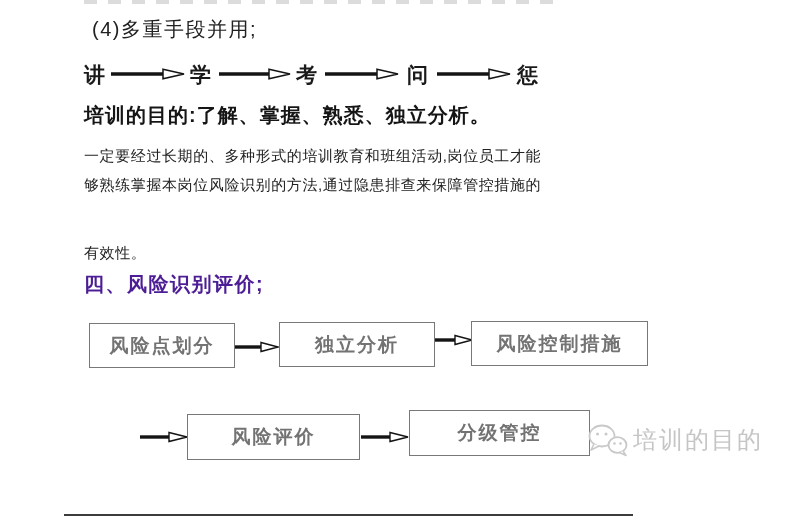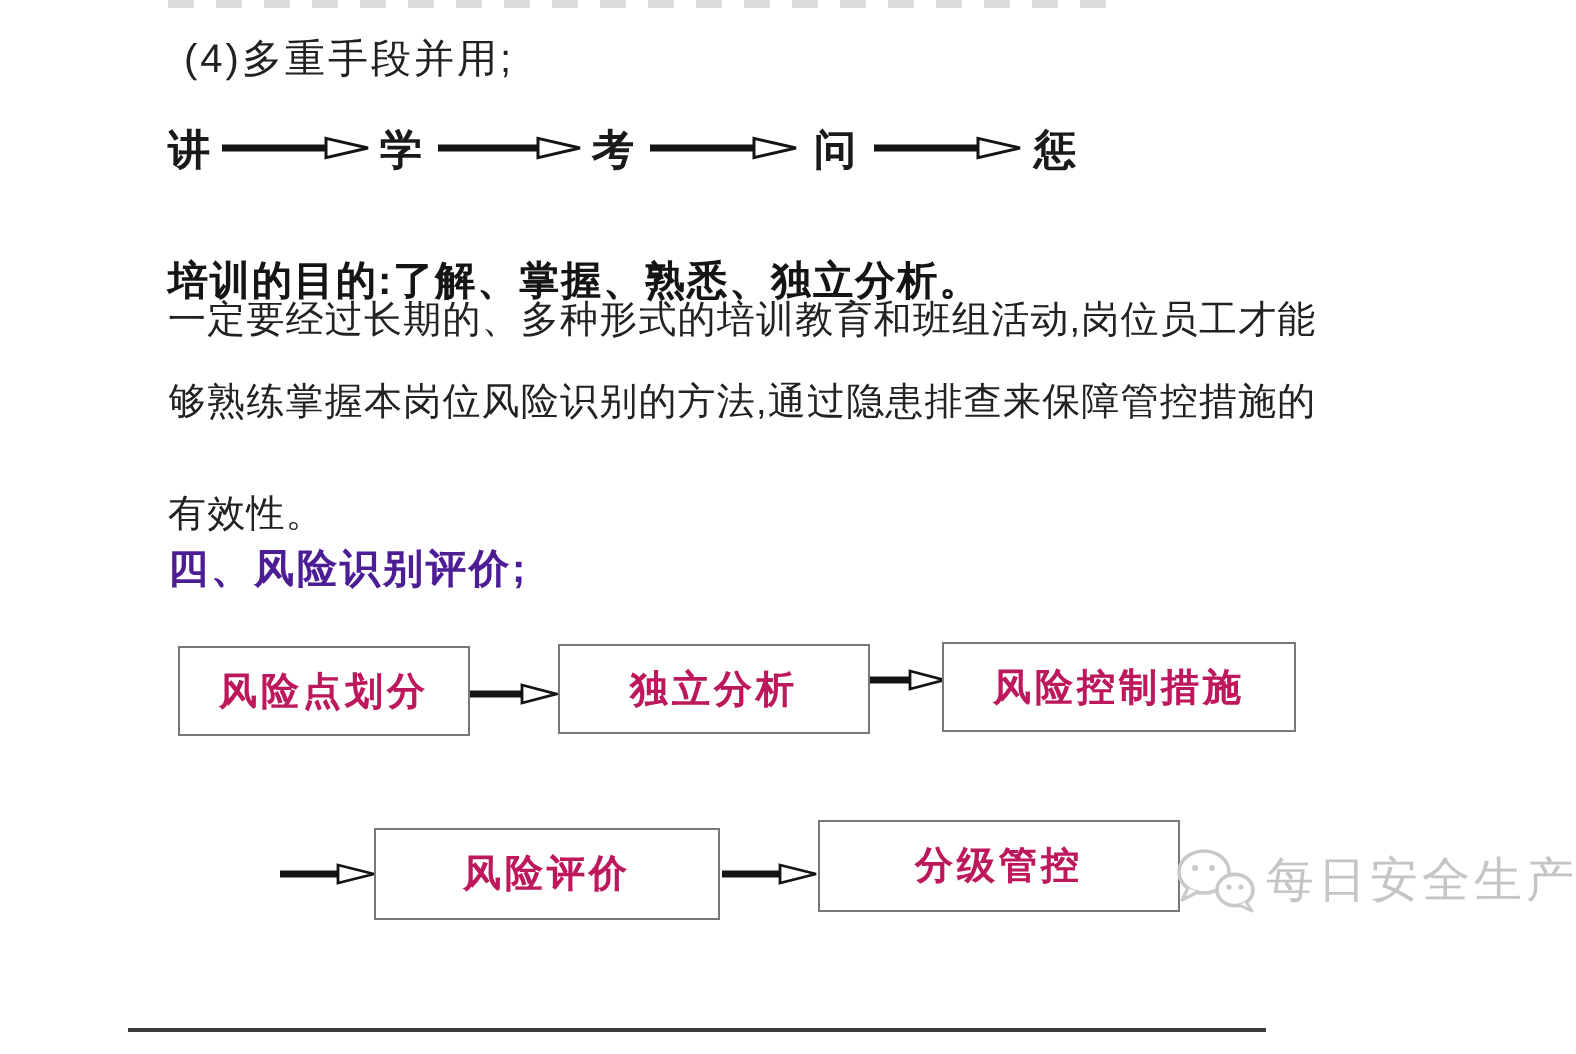--- a/index.html
+++ b/index.html
@@ -10,31 +10,31 @@
     overflow:hidden;
     font-family:"Liberation Sans", sans-serif;
     color:#1c1c1c;
   }
   .artifact-top{
     position:absolute;left:84px;top:0;width:478px;height:4px;
     background:repeating-linear-gradient(90deg,#dcdcdc 0 13px,transparent 13px 24px);
   }
   .txt{position:absolute;white-space:nowrap;}
   .item-line{left:92px;top:16px;font-size:20px;letter-spacing:1.5px;color:#212121;}
-  .purpose-line{left:84px;top:102px;font-size:20px;font-weight:bold;letter-spacing:1px;color:#151515;margin-top:25px;}
-  .para-line{left:84px;font-size:19px;letter-spacing:0.6px;color:#222222;}
+  .purpose-line{left:84px;top:102px;font-size:20px;font-weight:bold;letter-spacing:1px;color:#151515;}
+  .para-line{left:84px;font-size:15px;letter-spacing:0.6px;color:#222222;}
   .section-heading{left:84px;top:271px;font-size:20px;font-weight:bold;letter-spacing:1.5px;color:#4c1d95;}
   .flow-char{position:absolute;top:61px;font-size:21px;font-weight:600;color:#1a1a1a;}
   .flow-arrow{position:absolute;top:67px;}
   .fc-box{
     position:absolute;
     border:1.5px solid #787878;
     background:#ffffff;
     display:flex;align-items:center;justify-content:center;
-    font-size:19px;font-weight:600;letter-spacing:2px;color:#be185d;
+    font-size:19px;font-weight:600;letter-spacing:2px;color:#737373;
     box-sizing:border-box;
     text-align:right;
   }
   .fc-arrow{position:absolute;}
   .watermark{position:absolute;left:588px;top:423px;display:flex;align-items:center;}
   .watermark-text{font-size:24px;color:#c5c5c5;letter-spacing:2px;margin-left:5px;white-space:nowrap;}
   .bottom-rule{position:absolute;left:64px;top:514px;width:569px;height:2px;background:#3c3c3c;}
 </style>
 </head>
 <body>
@@ -66,21 +66,21 @@
       <line x1="1" y1="7" x2="53" y2="7" stroke="#141414" stroke-width="3.6"></line>
       <polygon points="53,2.2 74,7 53,11.8" fill="#ffffff" stroke="#141414" stroke-width="1.5"></polygon>
     </svg>
     <span class="flow-char" style="left:517px">惩</span>
   </div>
 
   <div class="txt purpose-line">培训的目的:了解、掌握、熟悉、独立分析。</div>
 
   <div>
     <div class="txt para-line" style="top:147px">一定要经过长期的、多种形式的培训教育和班组活动,岗位员工才能</div>
-    <div class="txt para-line" style="top:188px">够熟练掌握本岗位风险识别的方法,通过隐患排查来保障管控措施的</div>
+    <div class="txt para-line" style="top:176px">够熟练掌握本岗位风险识别的方法,通过隐患排查来保障管控措施的</div>
     <div class="txt para-line" style="top:244px">有效性。</div>
   </div>
 
   <div class="txt section-heading">四、风险识别评价;</div>
 
   <div>
     <div class="fc-box" style="left:89px;top:323px;width:146px;height:45px">风险点划分</div>
     <svg class="fc-arrow" style="left:234px;top:340px" width="46" height="14" viewBox="0 0 46 14">
       <line x1="1" y1="7" x2="27" y2="7" stroke="#141414" stroke-width="3.4"></line>
       <polygon points="27,2.5 44,7 27,11.5" fill="#ffffff" stroke="#141414" stroke-width="1.4"></polygon>
@@ -108,18 +108,18 @@
     <svg width="40" height="34" viewBox="0 0 40 34">
       <ellipse cx="14" cy="13" rx="12.5" ry="10.5" fill="#ffffff" stroke="#c9c9c9" stroke-width="1.8"></ellipse>
       <path d="M6 21 L3 27 L11 23" fill="#ffffff" stroke="#c9c9c9" stroke-width="1.6" stroke-linejoin="round"></path>
       <circle cx="9.5" cy="11" r="1.5" fill="#c9c9c9"></circle>
       <circle cx="18" cy="11" r="1.5" fill="#c9c9c9"></circle>
       <ellipse cx="29.5" cy="22" rx="9" ry="7.8" fill="#ffffff" stroke="#c9c9c9" stroke-width="1.8"></ellipse>
       <path d="M35 28 L38 32.5 L31.5 29.5" fill="#ffffff" stroke="#c9c9c9" stroke-width="1.5" stroke-linejoin="round"></path>
       <circle cx="26.5" cy="20.5" r="1.3" fill="#c9c9c9"></circle>
       <circle cx="32.5" cy="20.5" r="1.3" fill="#c9c9c9"></circle>
     </svg>
-    <span class="watermark-text">每日安全生产</span>
+    <span class="watermark-text">培训的目的</span>
   </div>
 
   <div class="bottom-rule"></div>
 
 </div>
 
 </body></html>

